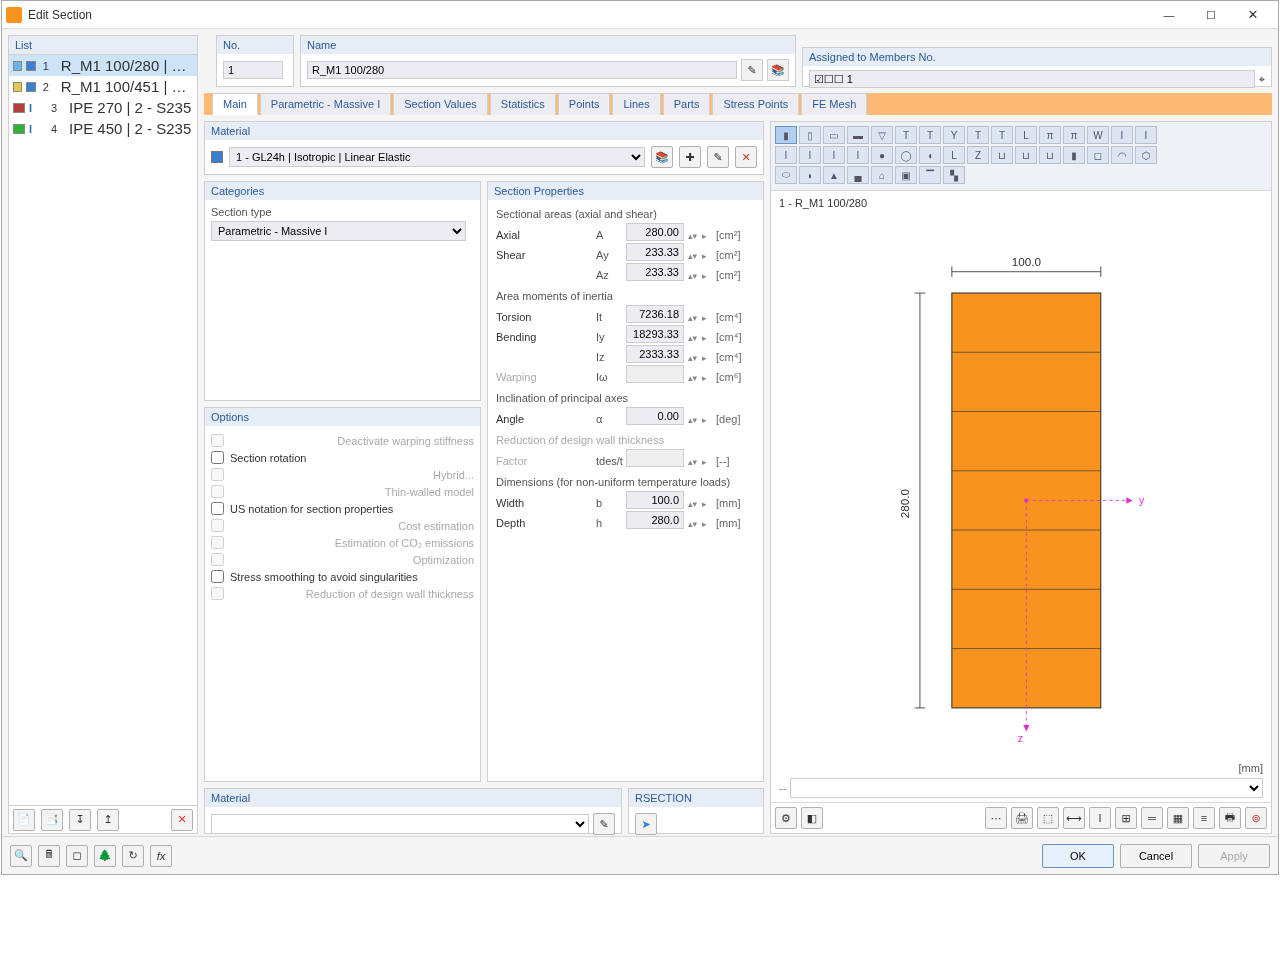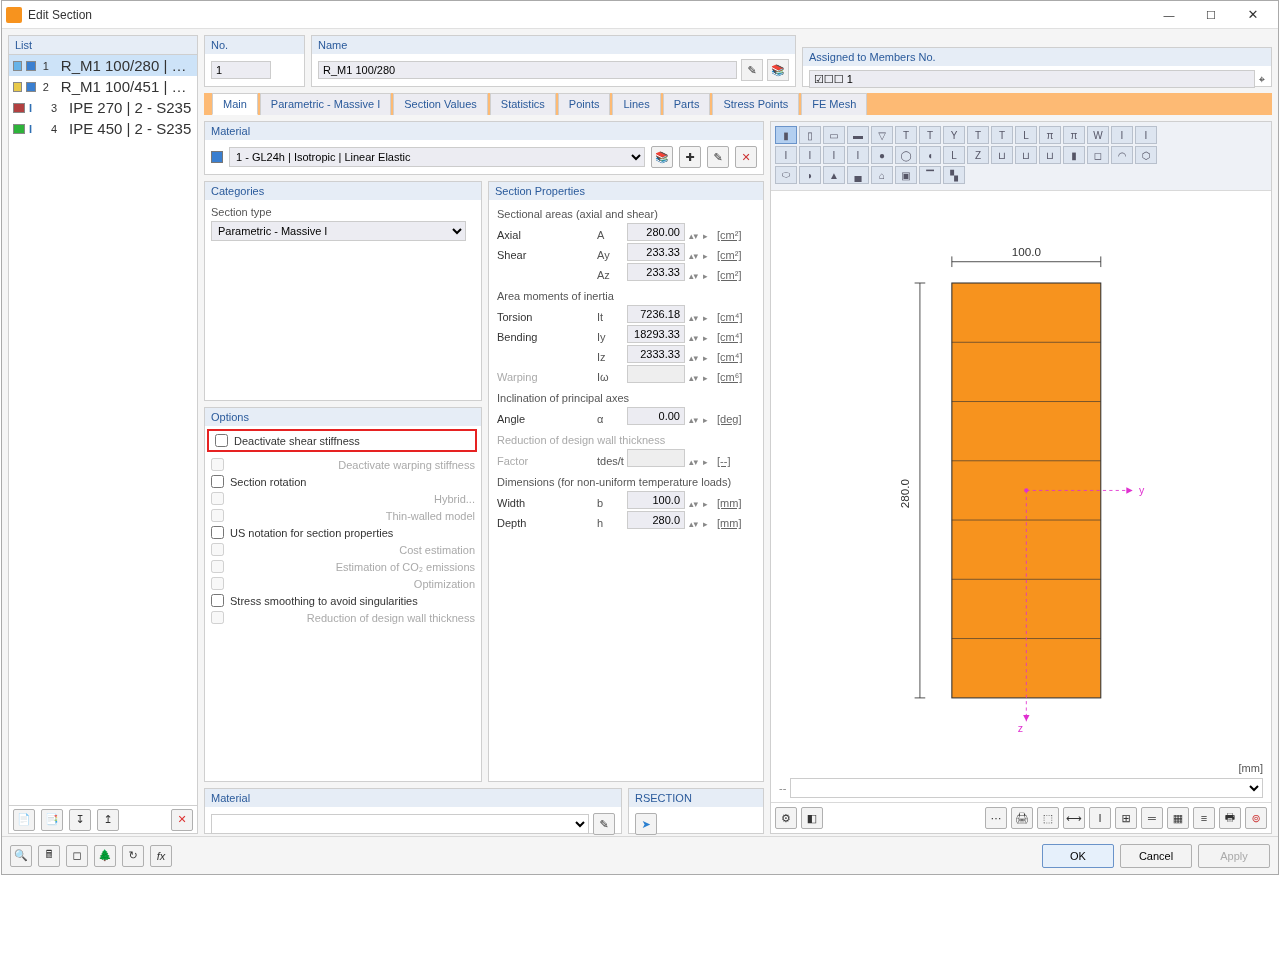--- a/index.html
+++ b/index.html
@@ -24,21 +24,21 @@
     .list-row .text { white-space: nowrap; overflow: hidden; text-overflow: ellipsis; font-size: 15px; margin-left: 8px; }
     .list-toolbar { height: 28px; border-top: 1px solid #cfcfcf; display: flex; align-items: center; padding: 0 4px; gap: 6px; }
     .tbtn { width: 22px; height: 22px; border: 1px solid #b0b0b0; background: #f3f3f3; display: inline-flex; align-items: center; justify-content: center; font-size: 11px; cursor: pointer; border-radius: 2px; }
     
     .main-area { flex: 1; display: flex; flex-direction: column; gap: 6px; min-height: 0; }
     .top-fields { display: flex; gap: 6px; height: 52px; }
     .field-box { background: #fff; border: 1px solid #cfcfcf; display: flex; flex-direction: column; }
     .field-box .hdr { background: #e6edf6; padding: 3px 6px; color: #2a5a9b; font-size: 11px; font-weight: 500; }
     .field-box .val { padding: 4px 6px; display: flex; align-items: center; gap: 4px; flex: 1; }
     .field-box input[type=text] { border: 1px solid #ccc; background: #ececf2; padding: 2px 4px; font-size: 11px; }
-    .no-box { width: 101px; }
+    .no-box { width: 78px; margin-left: 12px; }
     .no-box input { width: 60px; }
     .name-box { flex: 1; }
     .name-box input { flex: 1; }
     .name-box .icobtn { width: 22px; height: 22px; border: 1px solid #ccc; background: #f2f2f2; cursor: pointer; font-size: 11px; display: flex; align-items: center; justify-content: center; }
     .assigned-box { width: 470px; margin-top: 12px; }
     .assigned-box input { flex: 1; }
     
     .tabstrip { background: #fdba74; display: flex; padding-left: 8px; gap: 2px; }
     .tab { padding: 4px 10px; font-size: 11px; color: #2a5a9b; cursor: pointer; background: #ececf2; border: 1px solid #cfcfcf; border-bottom: none; }
     .tab.active { background: #fff; border-bottom: 1px solid #fff; }
@@ -64,21 +64,21 @@
     .properties-panel .phdr { background: #e6edf6; padding: 3px 6px; color: #2a5a9b; font-size: 11px; font-weight: 500; }
     .prop-group { padding: 4px 8px 0 8px; }
     .prop-group .ghdr { color: #555; font-size: 11px; margin: 4px 0 2px 0; }
     .prop-row { display: flex; align-items: flex-end; gap: 4px; padding: 1px 0; font-size: 11px; }
     .prop-row .lbl { width: 96px; }
     .prop-row .sym { width: 26px; color: #555; }
     .prop-row .valinp { width: 58px; border: 1px solid #ccc; background: #ececf2; text-align: right; padding: 2px 4px; font-size: 11px; }
     .prop-row .valinp.ro { background: #eee; }
     .prop-row .spin { width: 10px; color: #888; font-size: 9px; }
     .prop-row .arrow { width: 10px; color: #888; font-size: 9px; }
-    .prop-row .unit { color: #666; text-decoration: underline; }
+    .prop-row .unit { color: #666; }
     .prop-row.disabled { color: #aaa; }
     
     .preview-panel { flex: 1; display: flex; flex-direction: column; background: #fff; border: 1px solid #cfcfcf; }
     .shape-palette { background: #eef1f6; padding: 4px; border-bottom: 1px solid #d9d9d9; }
     .shape-palette .row { display: flex; gap: 2px; margin-bottom: 2px; }
     .shapebtn { width: 22px; height: 18px; border: 1px solid #b8c0cc; background: #dde5f0; cursor: pointer; display:inline-flex; align-items:center; justify-content:center; font-size:10px; color:#556; }
     .shapebtn.selected { background: #b3cff0; border-color: #6a93c9; }
     .preview-label { padding: 6px 8px 2px 8px; font-size: 11px; color: #333; }
     .preview-canvas { flex: 1; position: relative; }
     .preview-unit { text-align: right; padding: 4px 8px; color: #555; font-size: 11px; }
@@ -210,26 +210,20 @@
               <div class="panel categories-panel">
                 <div class="phdr">Categories</div>
                 <div class="pbody">
                   <label>Section type</label>
                   <select><option>Parametric - Massive I</option></select>
                 </div>
               </div>
               <div class="panel options-panel">
                 <div class="phdr">Options</div>
                 <div class="pbody" id="options-body">
-                    <div class="opt highlight-parent">
-                      <div class="highlight-box" style="display:flex;align-items:center;gap:6px;">
-                        <input type="checkbox" style="">
-                        <span>Deactivate shear stiffness</span>
-                      </div>
-                    </div>
                     <div class="opt disabled">
                       <input type="checkbox" disabled="" style="">
                       <span>Deactivate warping stiffness</span>
                     </div>
                     <div class="opt">
                       <input type="checkbox" style="">
                       <span>Section rotation</span>
                     </div>
                     <div class="opt disabled">
                       <input type="checkbox" disabled="" style="">
@@ -437,20 +431,21 @@
               <span class="shapebtn">⬭</span>
               <span class="shapebtn">◗</span>
               <span class="shapebtn">▲</span>
               <span class="shapebtn">▄</span>
               <span class="shapebtn">⌂</span>
               <span class="shapebtn">▣</span>
               <span class="shapebtn">▔</span>
               <span class="shapebtn">▚</span>
             </div>
           </div>
+          <div class="preview-label">1 - R_M1 100/280</div>
           <div class="preview-canvas">
             <svg width="100%" height="100%" viewBox="0 0 470 500">
 
               <line x1="170" y1="50" x2="310" y2="50" stroke="#333" stroke-width="0.8"></line>
               <line x1="170" y1="45" x2="170" y2="55" stroke="#333" stroke-width="0.8"></line>
               <line x1="310" y1="45" x2="310" y2="55" stroke="#333" stroke-width="0.8"></line>
               <text x="240" y="45" text-anchor="middle" font-size="11" fill="#333">100.0</text>
 
               <line x1="140" y1="70" x2="140" y2="460" stroke="#333" stroke-width="0.8"></line>
               <line x1="135" y1="70" x2="145" y2="70" stroke="#333" stroke-width="0.8"></line>

